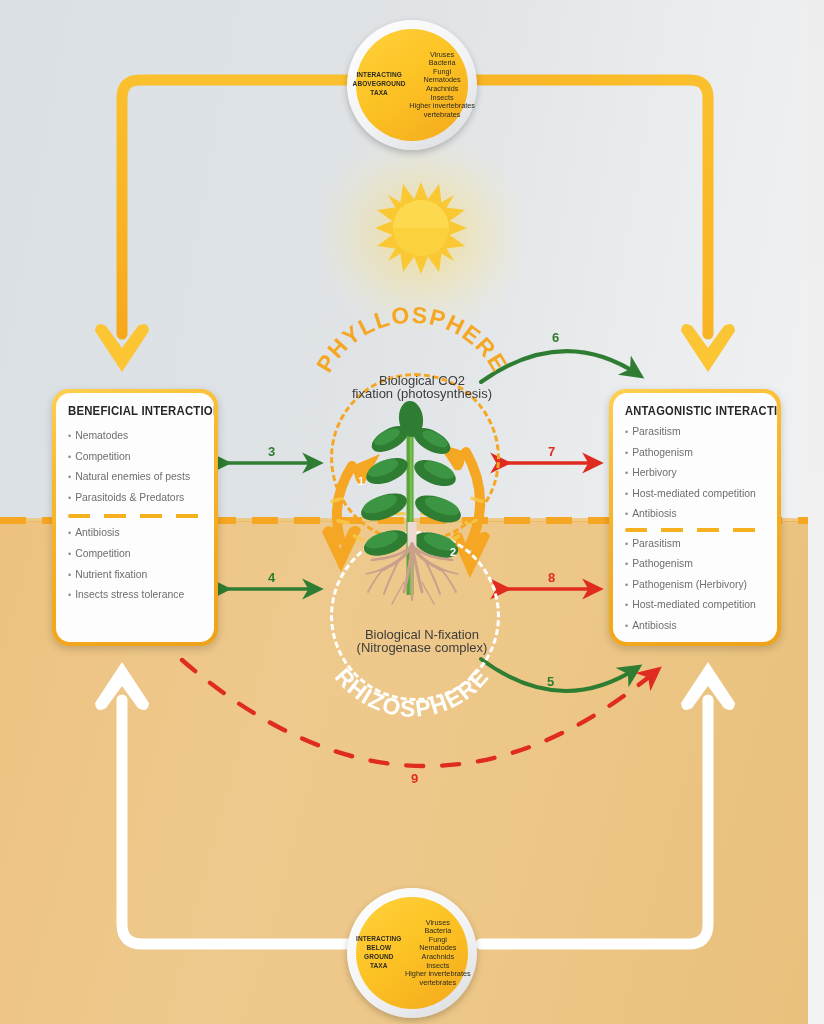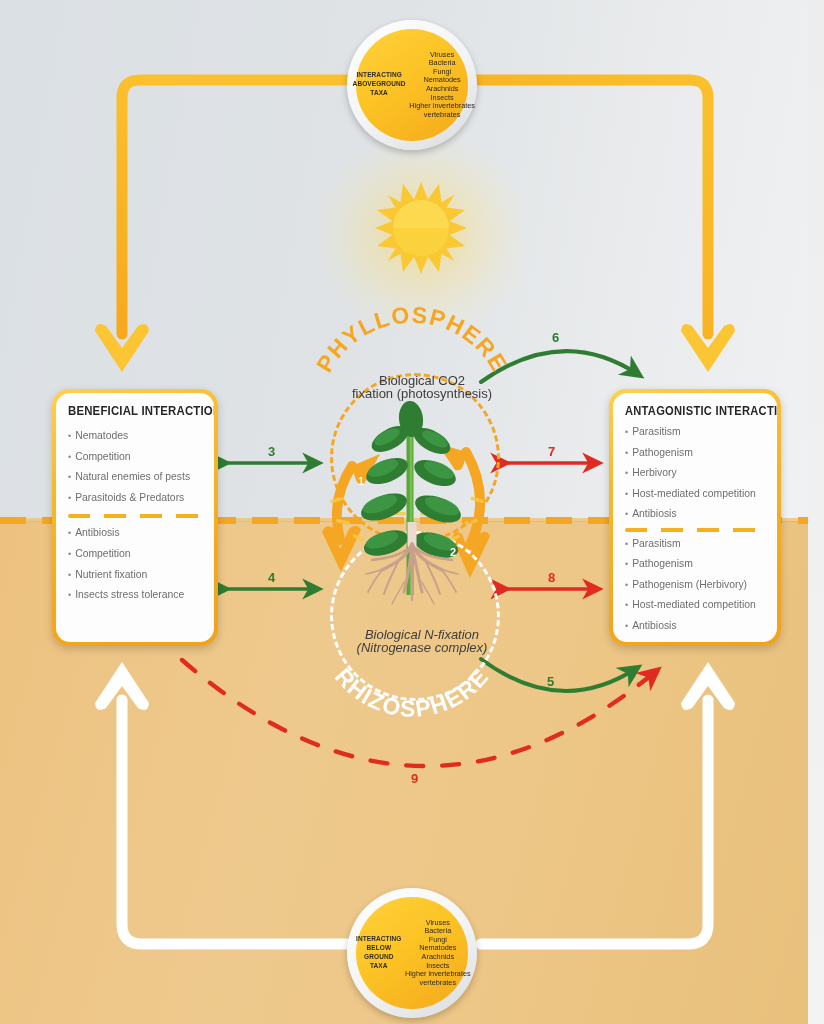--- a/index.html
+++ b/index.html
@@ -109,21 +109,21 @@
     border:3px dashed #ffffff;
   }
   .arc-label{position:absolute;overflow:visible;}
   #phyllo-label{left:318px;top:328px;width:188px;height:64px;}
   #rhizo-label{left:318px;top:648px;width:188px;height:64px;}
   .sphere-note{
     position:absolute;text-align:center;width:180px;left:332px;
     font-size:13px;color:#3e3c3a;line-height:13px;
   }
   #phyllo-note{top:374px;}
-  #rhizo-note{top:628px;font-style:italic;}
+  #rhizo-note{top:628px;}
 
   
   .plant{position:absolute;left:330px;top:395px;width:164px;height:200px;}
   .roots{position:absolute;left:338px;top:522px;width:148px;height:90px;}
 
   
   .layer{position:absolute;left:0;top:0;width:824px;height:1024px;pointer-events:none;}
 
   
   .harrow{position:absolute;height:34px;}

